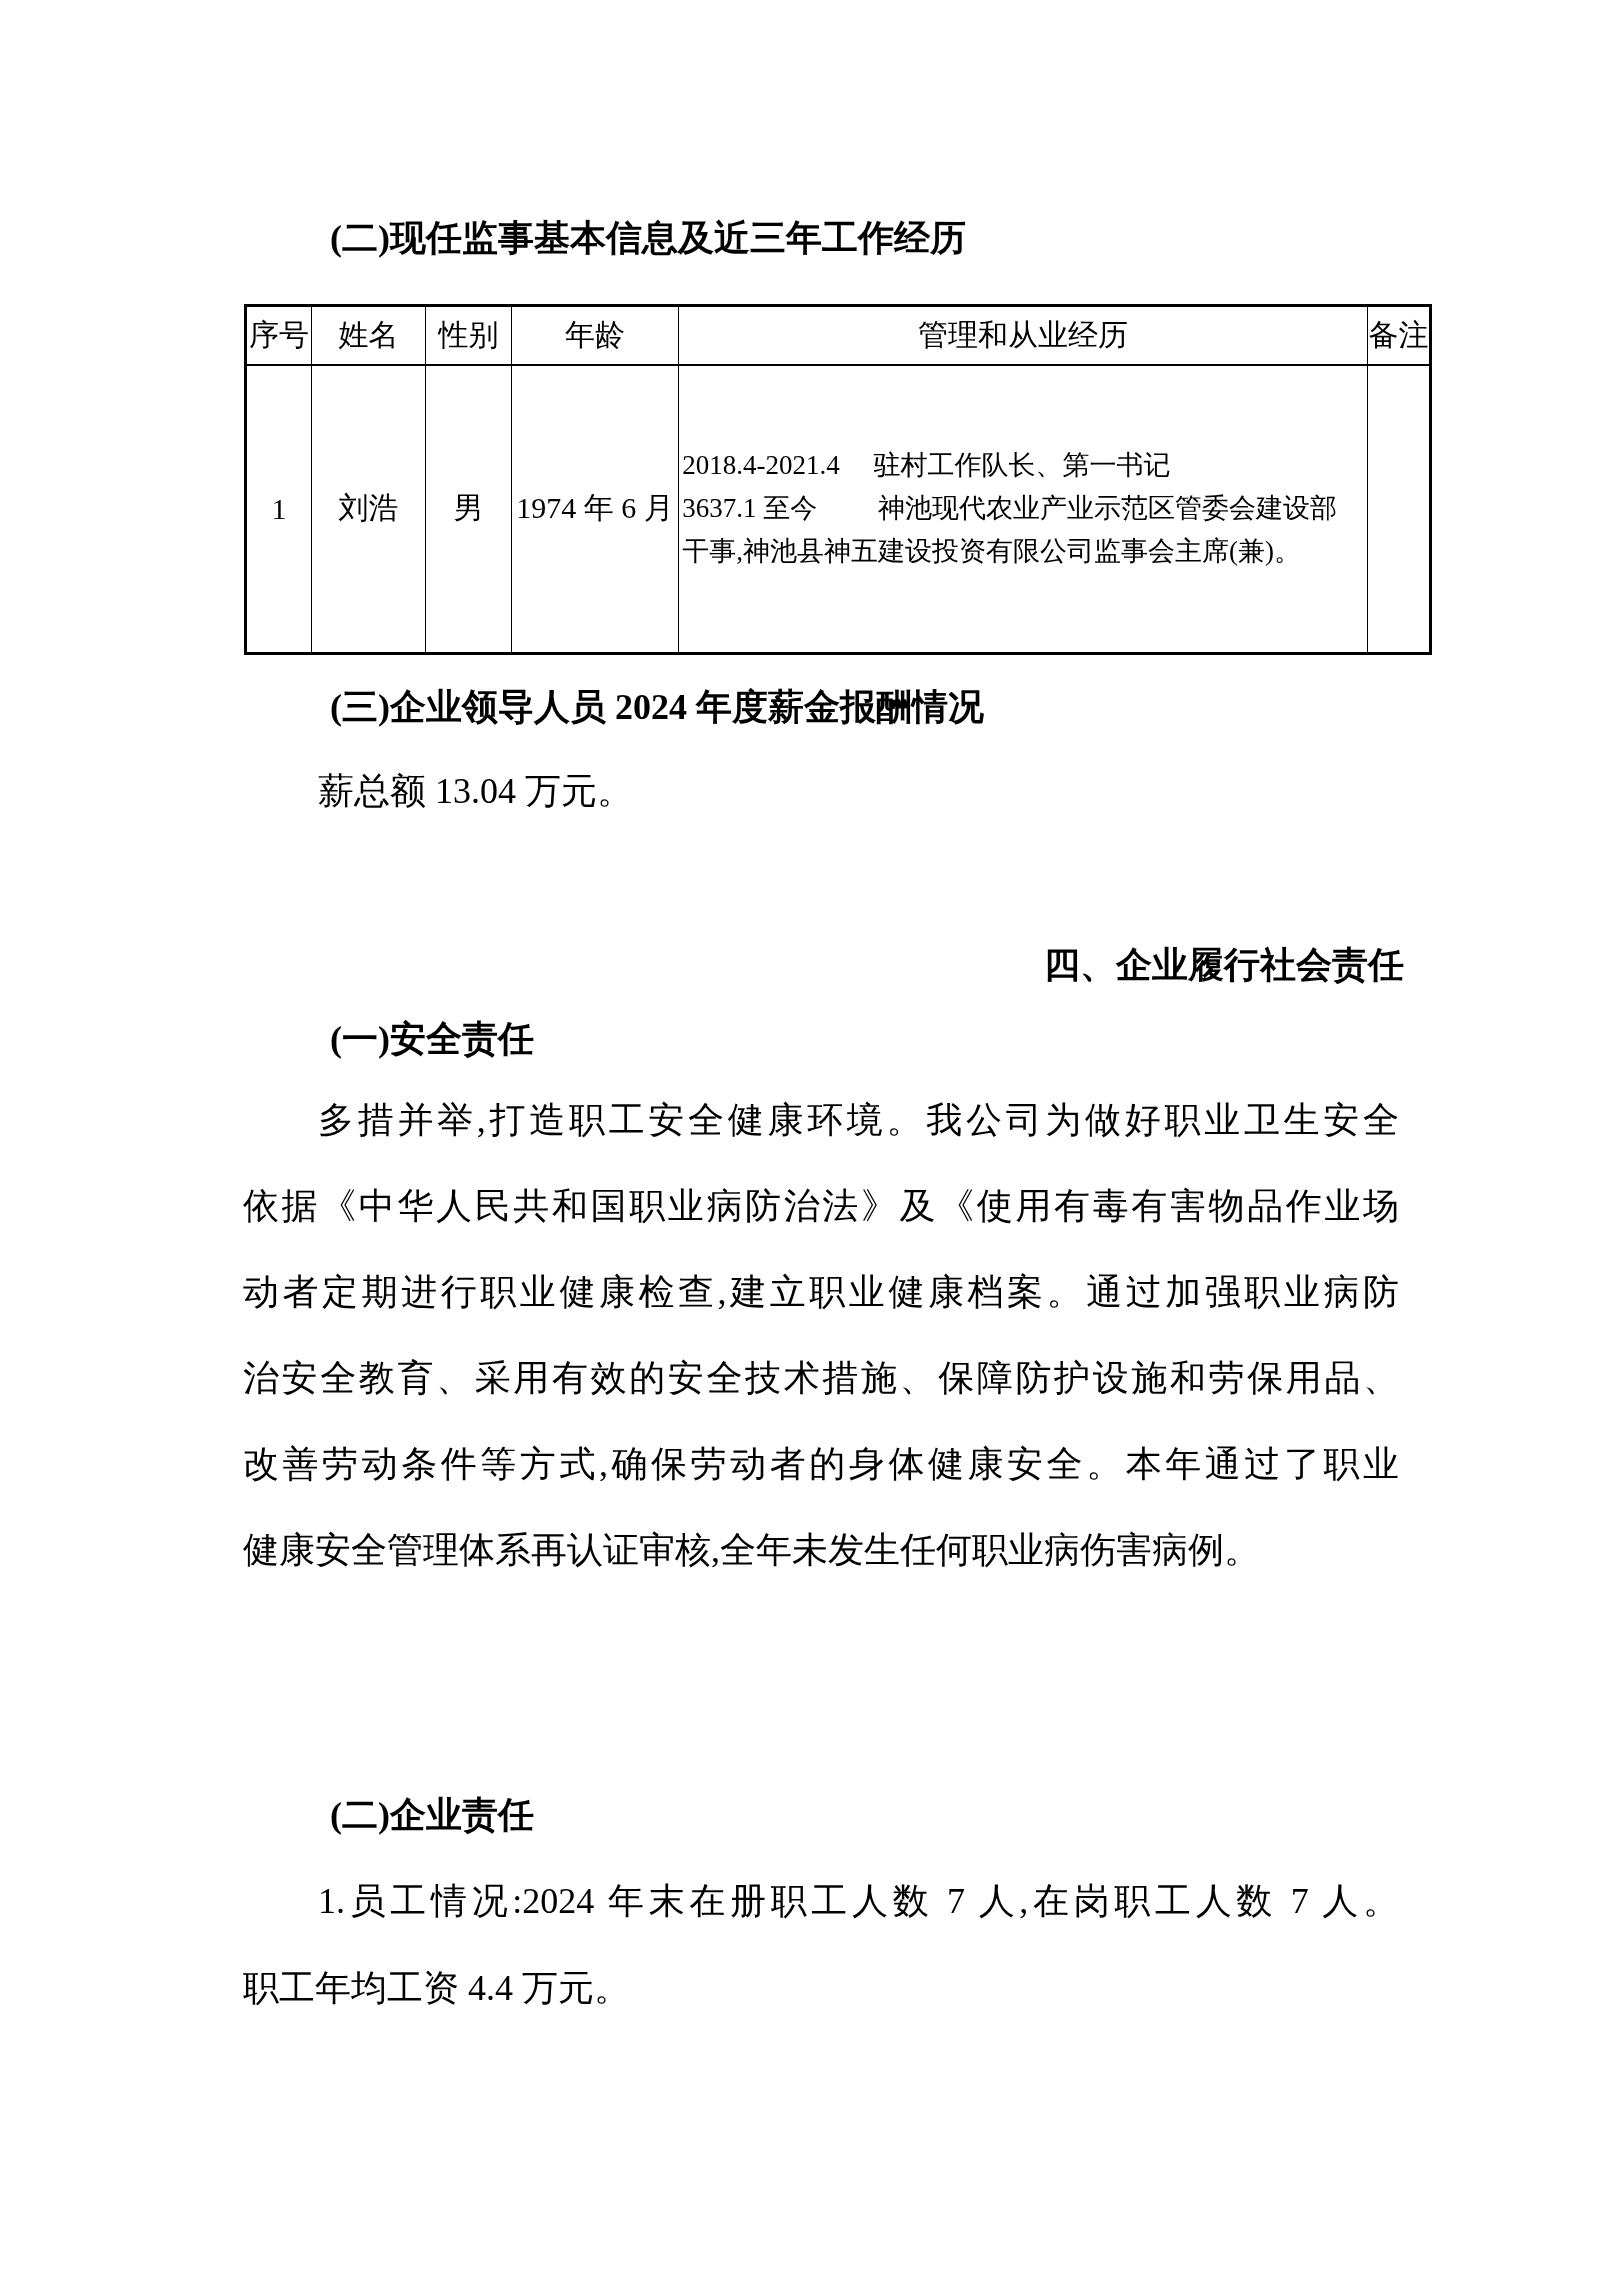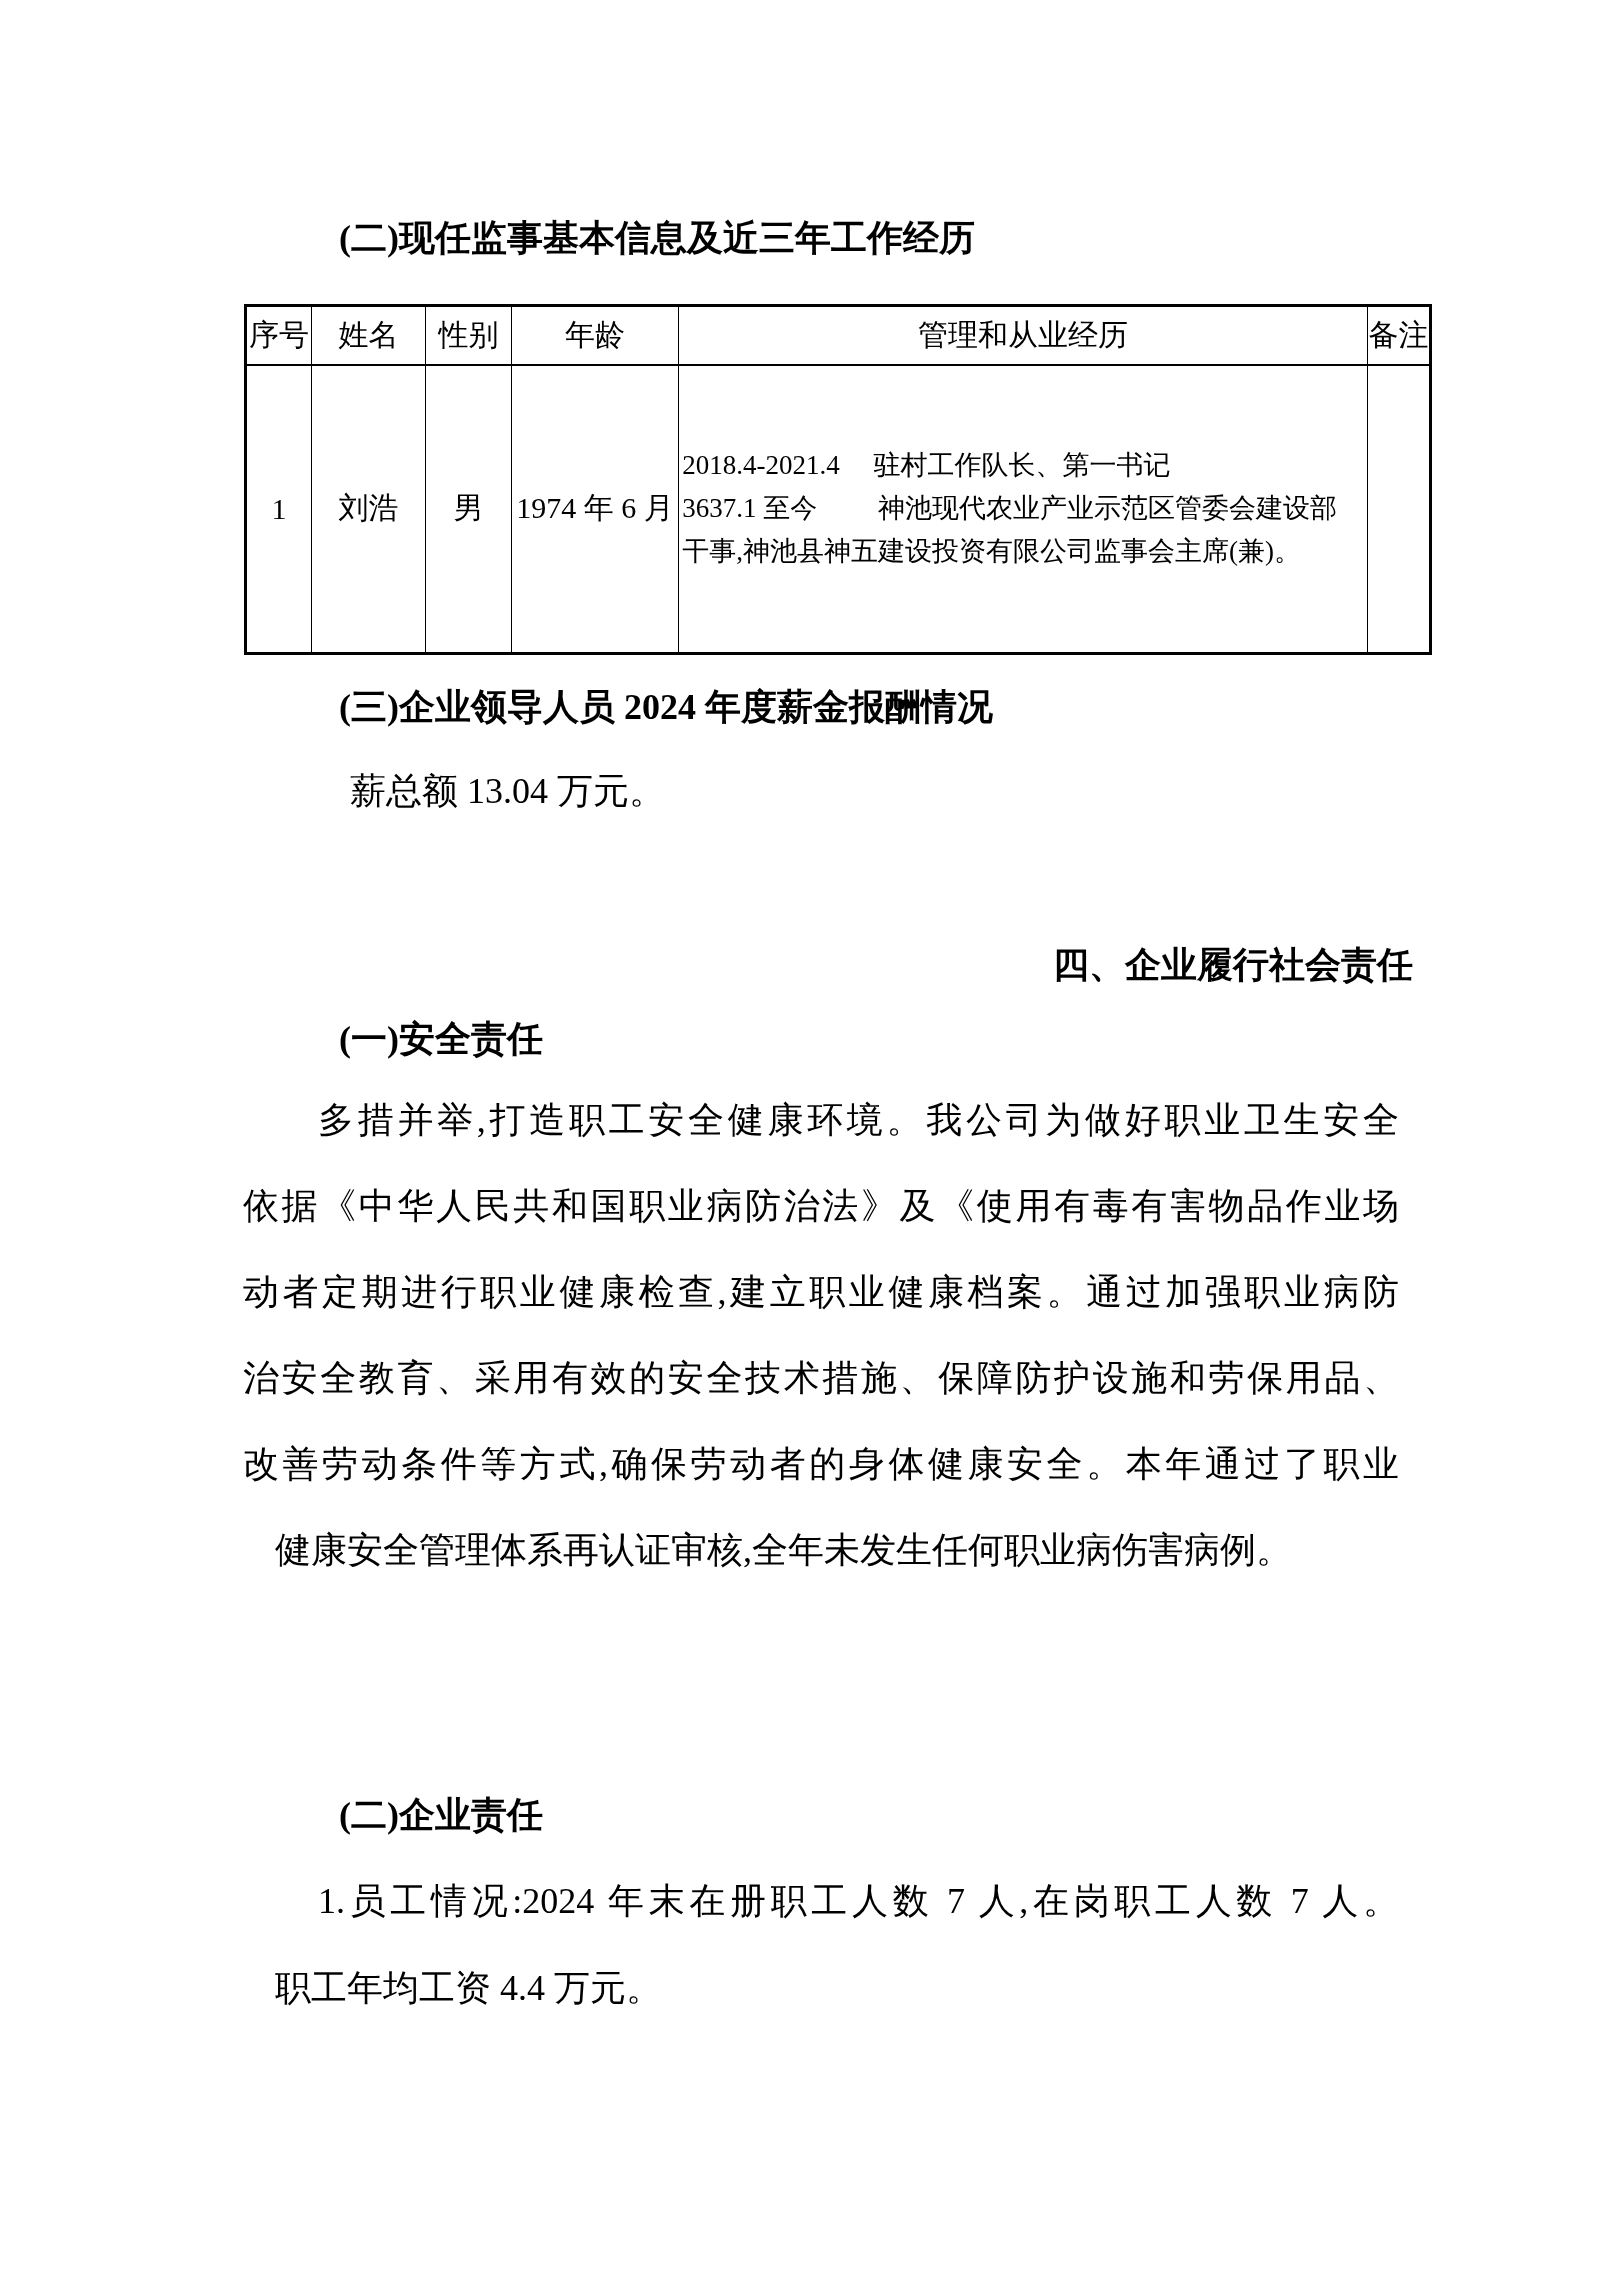--- a/index.html
+++ b/index.html
@@ -11,37 +11,37 @@
     color: #000000;
   }
   .page {
     position: absolute; inset: 0;
     width: 1623px; height: 2295px;
     background: #ffffff;
   }
   
   .heading {
     position: absolute;
-    left: 248px; width: 1165px;
+    left: 239px; width: 1165px;
     font-size: 36px; font-weight: bold;
     line-height: 86px;
     white-space: nowrap;
     font-family: "Liberation Serif", "DejaVu Serif", serif;
   }
   .h-paren { padding-left: 91px; }
   .h-num   { padding-left: 72px; text-align: right; }
   
   .para {
     position: absolute;
     left: 243px; width: 1156px;
     font-size: 36px;
     line-height: 86px;
   }
   .para > div { text-align: justify; text-align-last: justify; }
-  .para > div:last-child { text-align-last: left; margin-left: 32px; }
+  .para > div:last-child { text-align-last: left; }
   .para > div:first-child { padding-left: 75px; }
   
   table.tbl {
     position: absolute;
     left: 244px; top: 304px;
     width: 1185px;
     border-collapse: collapse;
     table-layout: fixed;
     font-size: 30px;
     border: 3.2px solid #000;

